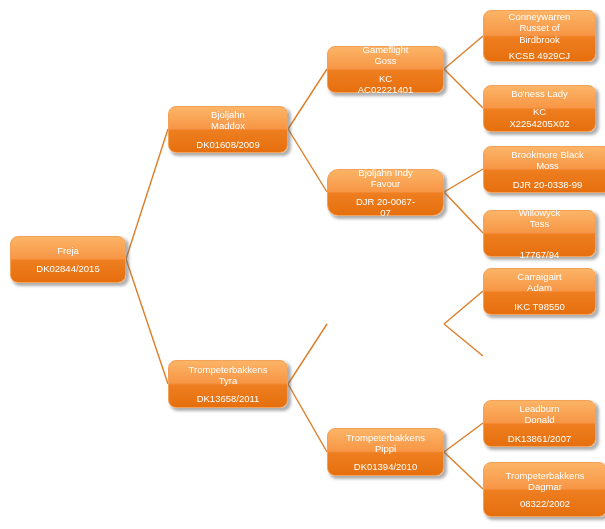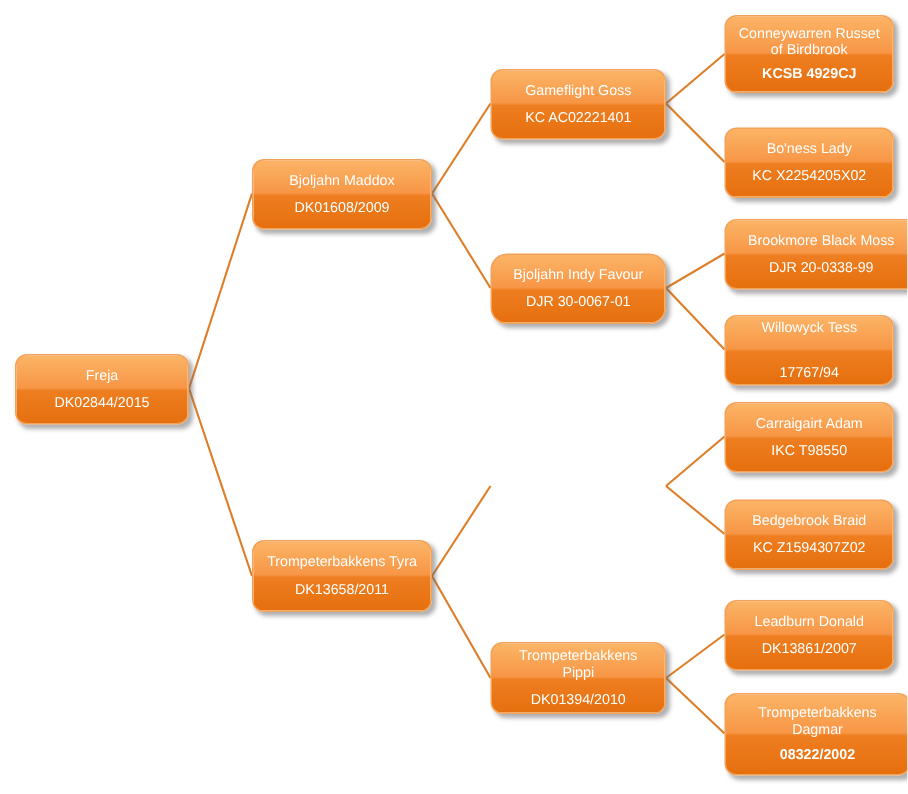--- a/index.html
+++ b/index.html
@@ -23,38 +23,38 @@
   }
   .node {
     position: absolute;
     z-index: 1;
     box-sizing: border-box;
     display: flex;
     flex-direction: column;
     align-items: center;
     justify-content: center;
     text-align: center;
-    padding: 3px 8px;
+    padding: 3px 24px;
     color: #ffffff;
     background: linear-gradient(180deg, #fcb466 0%, #f79646 48%, #ee7e20 52%, #e66f0e 100%);
     border: 1px solid #f2a159;
     border-radius: 8px;
     box-shadow: 2.5px 2.5px 3px rgba(110,110,110,0.55);
   }
   .node .name {
     font-size: 9.5px;
     line-height: 1.18;
     font-weight: normal;
   }
   .node .reg {
     font-size: 9.5px;
     line-height: 1.18;
     margin-top: 7px;
   }
-  .node.tall .reg { margin-top: 5px; font-weight: bold; }
+  .node.tall .reg { margin-top: 5px; }
 </style>
 </head>
 <body>
 
 <div class="canvas">
 
   <svg class="connectors" width="605" height="529" viewBox="0 0 605 529">
     <g stroke="#dd7d27" stroke-width="1.4" fill="none">
       <line x1="126" y1="259" x2="168" y2="129"></line>
       <line x1="126" y1="259" x2="168" y2="384"></line>
@@ -88,21 +88,21 @@
     <div class="reg">DK13658/2011</div>
   </div>
 
   <div class="node" style="left:327px; top:46px; width:117px; height:47px;">
     <div class="name">Gameflight Goss</div>
     <div class="reg">KC AC02221401</div>
   </div>
 
   <div class="node" style="left:327px; top:169px; width:117px; height:47px;border-radius:11px;">
     <div class="name">Bjoljahn Indy Favour</div>
-    <div class="reg">DJR 30-0067-01</div>
+    <div class="reg">DJR 20-0067-07</div>
   </div>
 
 
   <div class="node" style="left:327px; top:428px; width:117px; height:48px;">
     <div class="name">Trompeterbakkens Pippi</div>
     <div class="reg">DK01394/2010</div>
   </div>
 
   <div class="node tall" style="left:483px; top:10px; width:113px; height:52px;">
     <div class="name">Conneywarren Russet of Birdbrook</div>
@@ -122,24 +122,20 @@
   <div class="node" style="left:483px; top:210px; width:113px; height:47px;gap:12px;">
     <div class="name">Willowyck Tess</div>
     <div class="reg">17767/94</div>
   </div>
 
   <div class="node" style="left:483px; top:268px; width:113px; height:47px;">
     <div class="name">Carraigairt Adam</div>
     <div class="reg">IKC T98550</div>
   </div>
 
-  <div class="node" style="left:483px; top:333px; width:113px; height:47px;">
-    <div class="name">Bedgebrook Braid</div>
-    <div class="reg">KC Z1594307Z02</div>
-  </div>
 
   <div class="node" style="left:483px; top:400px; width:113px; height:47px;">
     <div class="name">Leadburn Donald</div>
     <div class="reg">DK13861/2007</div>
   </div>
 
   <div class="node tall" style="left:483px; top:462px; width:124px; height:55px;">
     <div class="name">Trompeterbakkens Dagmar</div>
     <div class="reg">08322/2002</div>
   </div>

